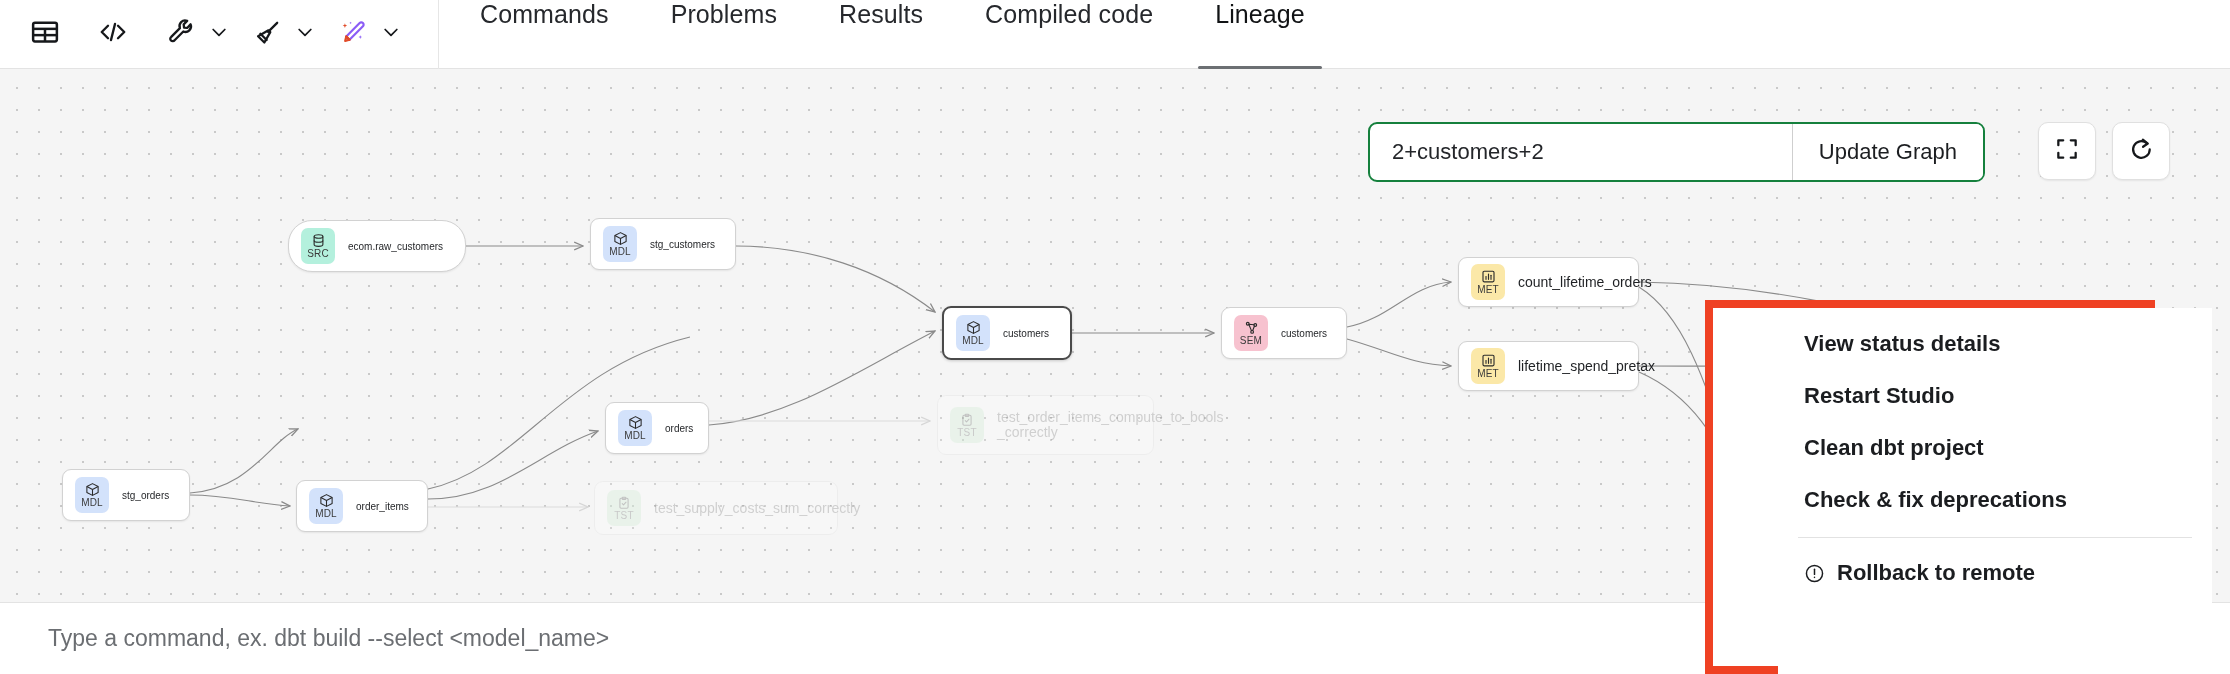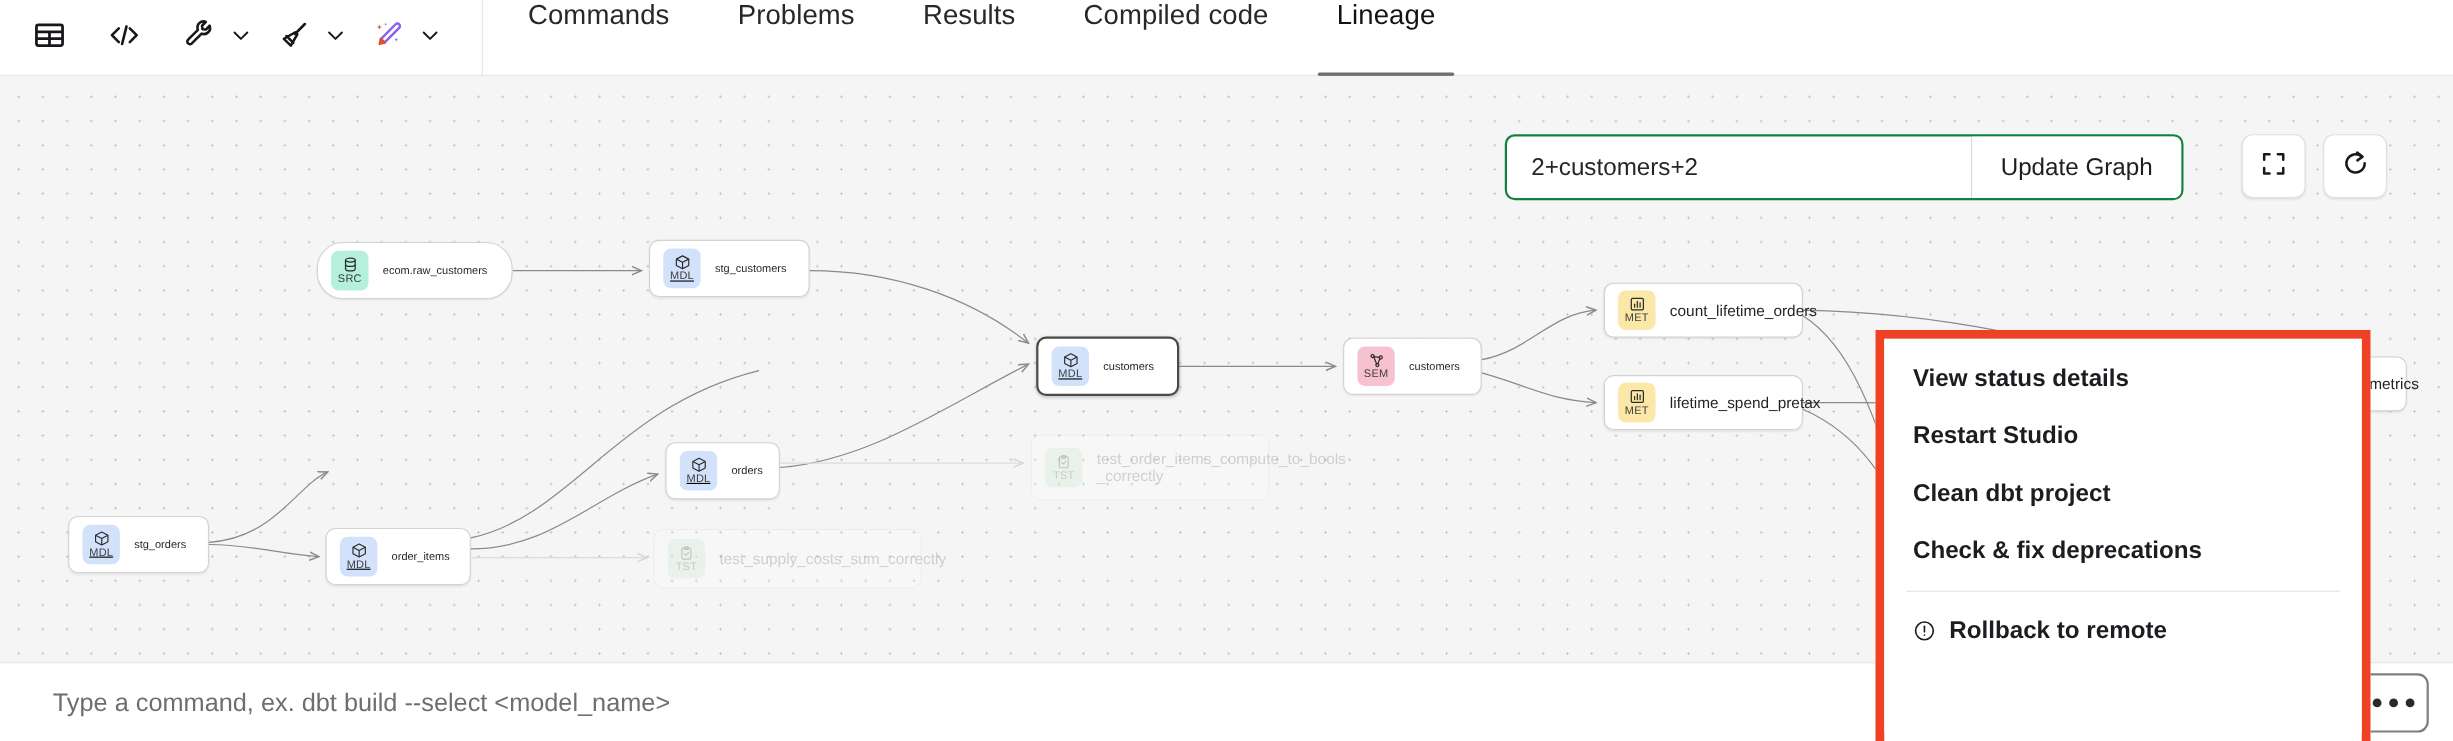--- a/index.html
+++ b/index.html
@@ -81,21 +81,21 @@
   .badge {
     display: flex; flex-direction: column; align-items: center; justify-content: center;
     width: 34px; height: 36px; border-radius: 7px; flex: none;
   }
   .badge .glyph { height: 16px; display: flex; align-items: flex-end; }
   .badge .code {
     font-size: 10px; line-height: 12px; letter-spacing: .2px;
     color: #3b3b3b; font-family: "Liberation Sans", sans-serif;
   }
   .badge.src { background: #b4f0dd; }
-  .badge.mdl { background: #d3e2fb; text-decoration: underline; }
+  .badge.mdl { background: #d3e2fb; }
   .badge.sem { background: #f7c2cf; }
   .badge.met { background: #fbe8a8; }
   .badge.svd { background: #f6e3cd; }
   .badge.tst { background: #d9f0dd; }
   .node-label {
     margin-left: 13px; font-size: 10px; color: #1f2124;
     white-space: pre-line; line-height: 15px;
   }
   .node.faded .node-label { color: #9b9b9b; }
   .node.small .node-label { font-size: 14px; }
@@ -161,21 +161,21 @@
 
   
   .redbox {
     position: absolute; left: 1705px; top: 300px;
     width: 450px; height: 374px;
     border: 8px solid #ef4123;
     background: #ffffff;
     z-index: 40;
   }
   .ctxmenu {
-    position: absolute; left: 1713px; top: 308px;
+    position: absolute; left: 1778px; top: 308px;
     width: 434px; height: 366px;
     background: #ffffff; z-index: 41;
     padding: 10px 0 0 0;
     display: flex; flex-direction: column;
   }
   .ctx-item {
     display: flex; align-items: center; gap: 12px;
     height: 52px; padding: 0 26px;
     font-size: 22px; color: #1b1d20; font-weight: bold;
     cursor: pointer; white-space: nowrap;

